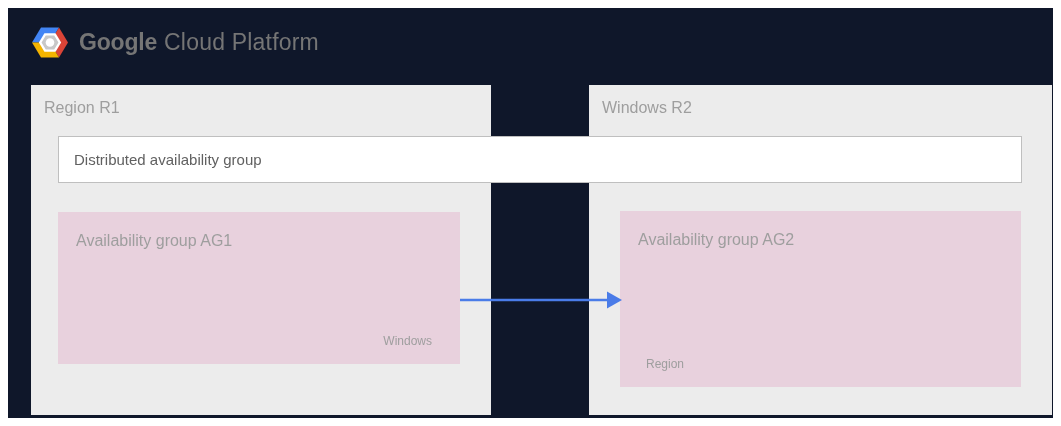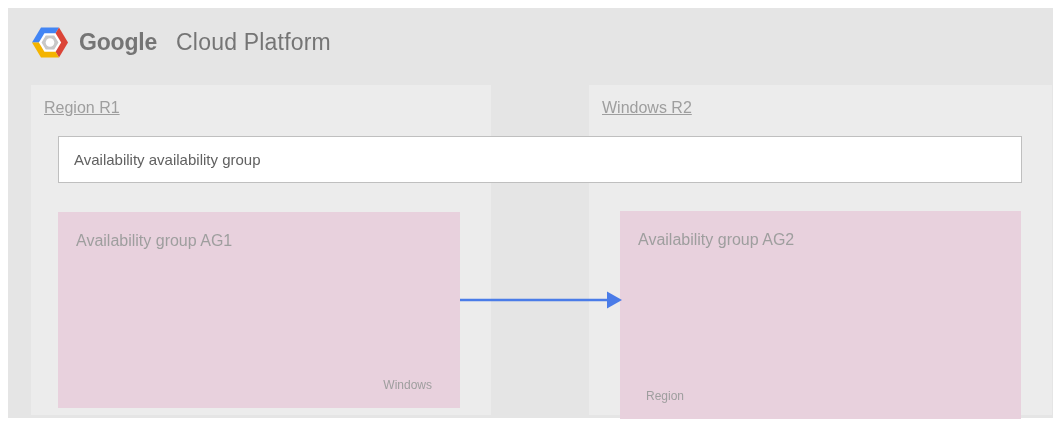--- a/index.html
+++ b/index.html
@@ -8,58 +8,57 @@
     width: 1061px;
     height: 426px;
     background: #ffffff;
     font-family: "Liberation Sans", sans-serif;
     overflow: hidden;
   }
   .canvas {
     position: absolute;
     left: 8px; top: 8px;
     width: 1045px; height: 410px;
-    background: #e5e5e5;
+    background: #0f172a;
   }
   
   .logo {
     position: absolute;
     left: 24px; top: 16px;
     height: 36px;
     display: flex;
     align-items: center;
   }
   .logo svg { display: block; }
   .logo-brand {
     margin-left: 11px;
     font-size: 23px;
     font-weight: 600;
     color: #757575;
     letter-spacing: -0.2px;
   }
   .logo-product {
-    margin-left: 19px;
+    margin-left: 7px;
     font-size: 23px;
     font-weight: 400;
     color: #757575;
     letter-spacing: 0.2px;
   }
   
   .region {
     position: absolute;
     background: #ececec;
   }
   .region-r1 { left: 23px; top: 77px; width: 460px; height: 330px; }
   .region-r2 { left: 581px; top: 77px; width: 463px; height: 330px; }
   .region-label {
     position: absolute;
     left: 13px; top: 14px;
     font-size: 16px;
     color: #9e9e9e;
-    text-decoration: underline;
   }
   
   .dag-bar {
     position: absolute;
     left: 50px; top: 128px;
     width: 964px; height: 47px;
     box-sizing: border-box;
     background: #ffffff;
     border: 1px solid #bfbfbf;
     display: flex;
@@ -70,22 +69,22 @@
   .dag-label {
     font-size: 15px;
     color: #616161;
   }
   
   .ag-box {
     position: absolute;
     background: #e8d1dd;
     z-index: 4;
   }
-  .ag-box-1 { left: 50px; top: 204px; width: 402px; height: 196px; }
-  .ag-box-2 { left: 612px; top: 203px; width: 401px; height: 208px; }
+  .ag-box-1 { left: 50px; top: 204px; width: 402px; height: 152px; }
+  .ag-box-2 { left: 612px; top: 203px; width: 401px; height: 176px; }
   .ag-label {
     position: absolute;
     left: 18px; top: 20px;
     font-size: 16px;
     color: #9e9e9e;
   }
   .os-label {
     position: absolute;
     font-size: 12px;
     color: #9e9e9e;
@@ -120,21 +119,21 @@
 
     <div class="region region-r1">
       <div class="region-label">Region R1</div>
     </div>
 
     <div class="region region-r2">
       <div class="region-label">Windows R2</div>
     </div>
 
     <div class="dag-bar">
-      <span class="dag-label">Availability availability group</span>
+      <span class="dag-label">Distributed availability group</span>
     </div>
 
     <div class="ag-box ag-box-1">
       <div class="ag-label">Availability group AG1</div>
       <div class="os-label os-label-right">Windows</div>
     </div>
 
     <div class="ag-box ag-box-2">
       <div class="ag-label">Availability group AG2</div>
       <div class="os-label os-label-left">Region</div>

